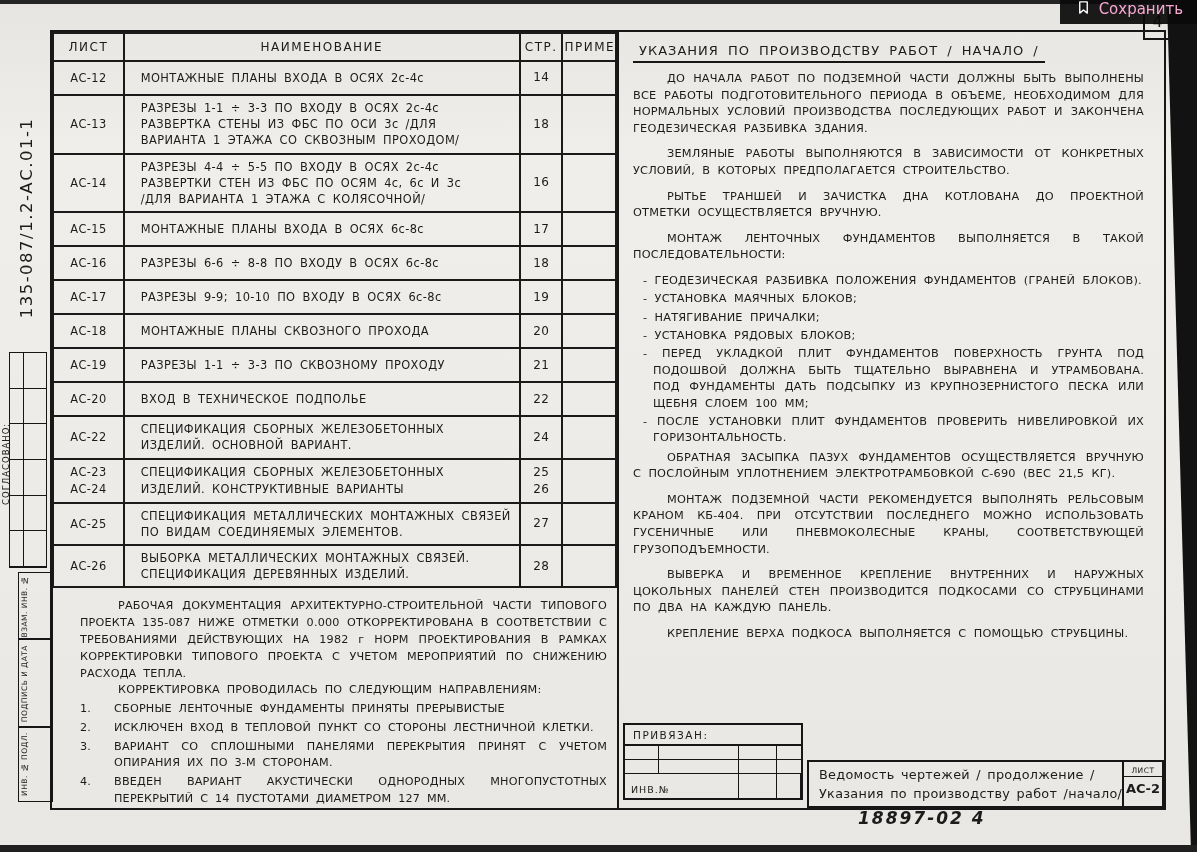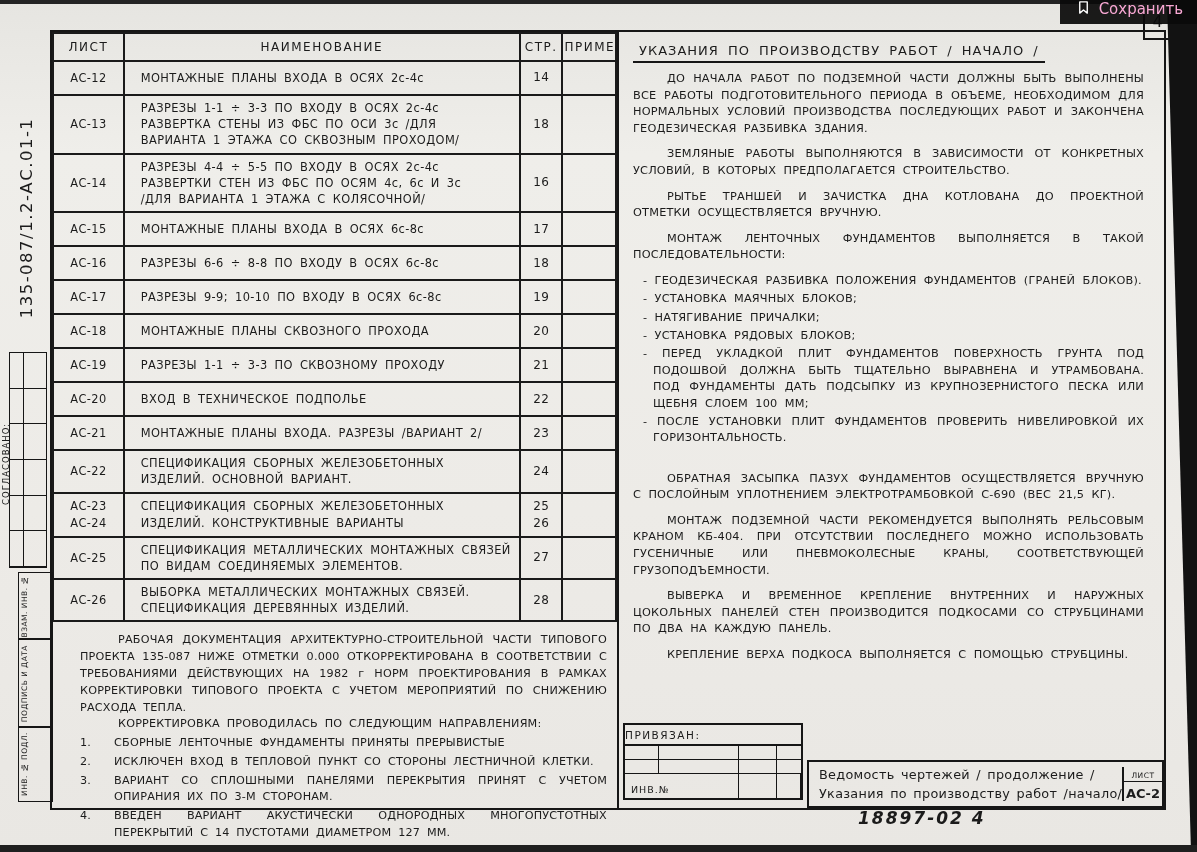--- a/index.html
+++ b/index.html
@@ -38,33 +38,33 @@
   .note-item{display:flex;margin-top:2px;}
   .note-item .num{width:34px;flex:none;}
   .note-item .txt{flex:1;}
   
   .right-half{position:absolute;left:567px;right:0;top:0;bottom:0;padding:8px 20px 0 14px;box-sizing:border-box;}
   .instr-title-wrap{text-align:left;margin-bottom:8px;}
   .instr-title{display:inline-block;font-size:13px;letter-spacing:1px;word-spacing:4px;
     border-bottom:2.5px solid #161616;padding:0 6px 3px;}
   .instr p{margin:0 0 9px;font-size:11.3px;line-height:1.47;letter-spacing:.2px;word-spacing:3.5px;
     text-align:justify;text-indent:34px;}
-  ul.bullets{list-style:none;margin:0 0 24px;padding:0 0 0 10px;}
+  ul.bullets{list-style:none;margin:0 0 3px;padding:0 0 0 10px;}
   ul.bullets li{font-size:11.3px;line-height:1.45;letter-spacing:.2px;word-spacing:3.5px;
     padding-left:10px;text-indent:-10px;margin-bottom:2px;text-align:justify;}
   
   .privyazan{position:absolute;left:4px;bottom:8px;width:176px;border:2px solid #161616;background:transparent;}
-  .pv-head{height:21px;border-bottom:2px solid #161616;font-size:10.5px;letter-spacing:1.5px;padding:4px 0 0 0;box-sizing:border-box;}
+  .pv-head{height:21px;border-bottom:2px solid #161616;font-size:10.5px;letter-spacing:1.5px;padding:4px 0 0 8px;box-sizing:border-box;}
   .pv-grid{display:grid;grid-template-columns:34px 1fr 38px 24px;grid-template-rows:14px 14px 24px;}
   .pv-grid>div{border-right:1.5px solid #161616;border-bottom:1.5px solid #161616;}
   .pv-grid>div:nth-child(4n){border-right:none;}
   .pv-grid .last{border-bottom:none;}
   .pv-inv{grid-column:1 / span 2;font-size:9.5px;letter-spacing:1px;display:flex;align-items:flex-end;padding:0 0 3px 6px;}
   
-  .titleblock{position:absolute;left:188px;right:0;bottom:0;height:48px;border:2.5px solid #161616;display:flex;box-sizing:border-box;align-items:center;}
+  .titleblock{position:absolute;left:188px;right:0;bottom:0;height:48px;border:2.5px solid #161616;display:flex;box-sizing:border-box;}
   .tb-title{flex:1;display:flex;flex-direction:column;justify-content:center;padding:2px 6px 2px 10px;
     font-size:12.8px;line-height:1.5;letter-spacing:.3px;word-spacing:2px;white-space:nowrap;overflow:hidden;}
   .tb-sheet{width:38px;flex:none;border-left:2.5px solid #161616;display:flex;flex-direction:column;}
   .tb-sheet-label{height:15px;border-bottom:1.5px solid #161616;font-size:7.5px;letter-spacing:.5px;
     text-align:center;padding-top:4px;box-sizing:border-box;}
   .tb-sheet-value{flex:1;text-align:center;font-size:13px;font-weight:bold;padding-top:4px;}
   .doc-number{position:absolute;left:858px;top:808px;font-size:17px;font-style:italic;font-weight:bold;
     letter-spacing:2px;z-index:6;}
   
   .side-code{position:absolute;left:26px;top:218px;transform:translate(-50%,-50%) rotate(-90deg);
@@ -159,26 +159,20 @@
             <td class="c-page">21</td>
             <td class="c-note"></td>
           </tr>
             <tr>
             <td class="c-sheet">АС-20</td>
             <td class="c-name">ВХОД В ТЕХНИЧЕСКОЕ ПОДПОЛЬЕ</td>
             <td class="c-page">22</td>
             <td class="c-note"></td>
           </tr>
             <tr>
-            <td class="c-sheet">АС-21</td>
-            <td class="c-name">МОНТАЖНЫЕ ПЛАНЫ ВХОДА. РАЗРЕЗЫ /ВАРИАНТ 2/</td>
-            <td class="c-page">23</td>
-            <td class="c-note"></td>
-          </tr>
-            <tr>
             <td class="c-sheet">АС-22</td>
             <td class="c-name">СПЕЦИФИКАЦИЯ СБОРНЫХ ЖЕЛЕЗОБЕТОННЫХ
 ИЗДЕЛИЙ.  ОСНОВНОЙ ВАРИАНТ.</td>
             <td class="c-page">24</td>
             <td class="c-note"></td>
           </tr>
             <tr>
             <td class="c-sheet">АС-23
 АС-24</td>
             <td class="c-name">СПЕЦИФИКАЦИЯ СБОРНЫХ ЖЕЛЕЗОБЕТОННЫХ

